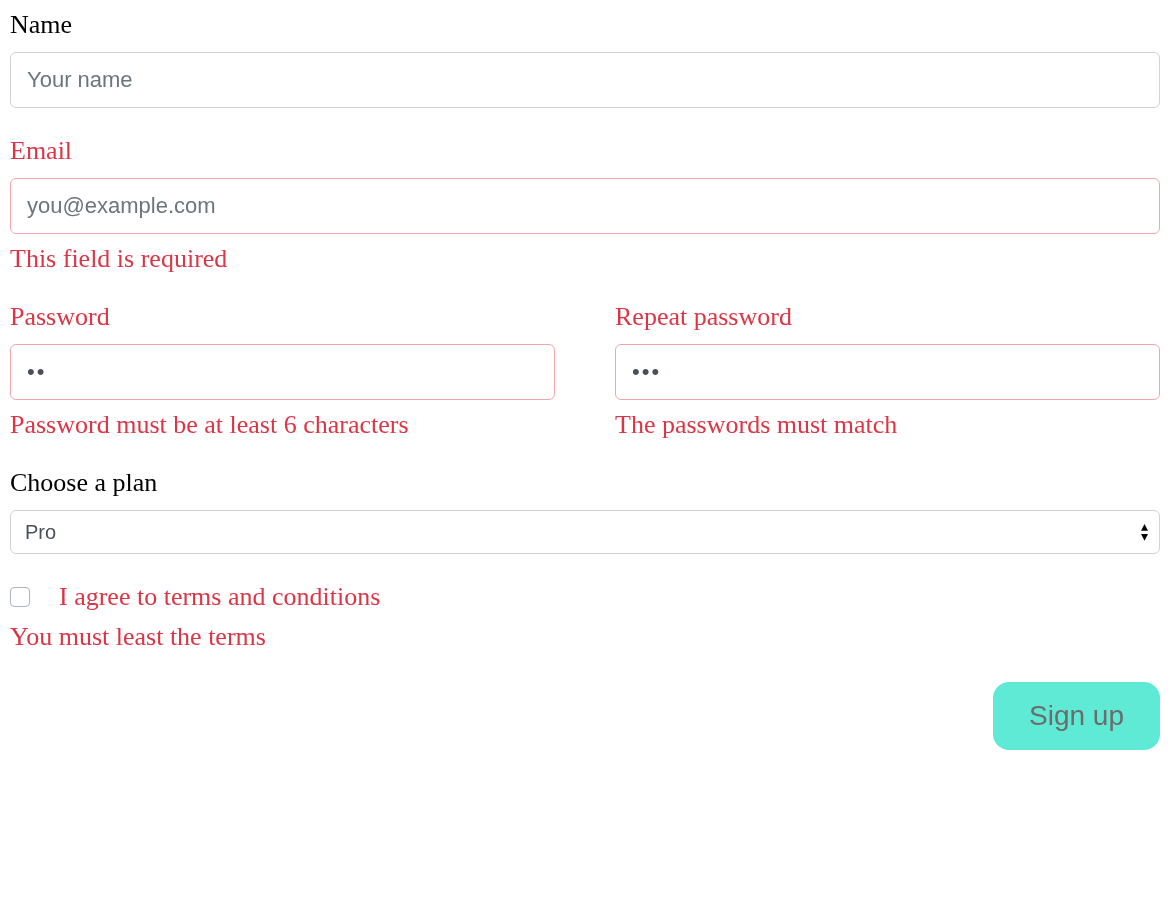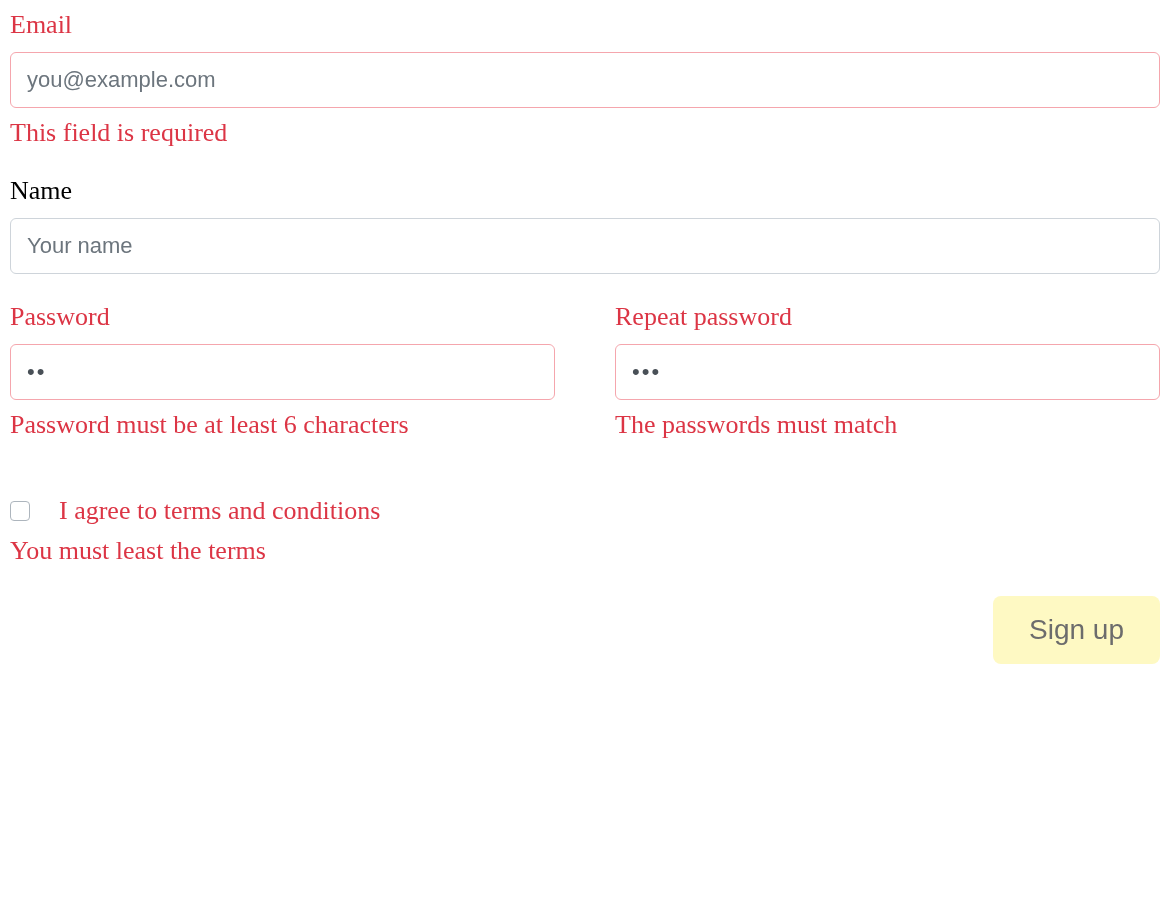--- a/index.html
+++ b/index.html
@@ -108,63 +108,70 @@
       font-size: 26px;
       color: #dc3545;
       cursor: pointer;
     }
     .button-row {
       display: flex;
       justify-content: flex-end;
       margin-top: 30px;
     }
     .btn-signup {
-      background: #fef9c3;
+      background: #5eead4;
       border: none;
       padding: 18px 36px;
       font-size: 28px;
       font-family: Arial, sans-serif;
       color: #6c6c6c;
-      border-radius: 8px;
+      border-radius: 16px;
       cursor: pointer;
     }
     input[type="password"] {
       font-family: Arial, sans-serif;
       letter-spacing: 2px;
     }
   </style>
 </head>
 <body>
 
 <form>
   <div class="form-group">
+    <label class="form-label">Name</label>
+    <input type="text" class="form-input" placeholder="Your name" style="">
+  </div>
+
+  <div class="form-group">
     <label class="form-label error">Email</label>
     <input type="text" class="form-input error" placeholder="you@example.com" style="">
     <div class="error-message">This field is required</div>
-  </div>
-
-  <div class="form-group">
-    <label class="form-label">Name</label>
-    <input type="text" class="form-input" placeholder="Your name" style="">
   </div>
 
   <div class="row">
     <div class="col form-group">
       <label class="form-label error">Password</label>
       <input type="password" class="form-input error" value="ab" style="">
       <div class="error-message">Password must be at least 6 characters</div>
     </div>
     <div class="col form-group">
       <label class="form-label error">Repeat password</label>
       <input type="password" class="form-input error" value="abc" style="">
       <div class="error-message">The passwords must match</div>
     </div>
   </div>
 
   <div class="form-group">
+    <label class="form-label">Choose a plan</label>
+    <div class="select-wrapper">
+      <select class="form-select">
+        <option>Pro</option>
+      </select>
+      <span class="select-arrows"></span>
+    </div>
   </div>
 
   <div class="form-group">
     <div class="checkbox-group">
       <div class="checkbox"></div>
       <label class="checkbox-label">I agree to terms and conditions</label>
     </div>
     <div class="error-message">You must least the terms</div>
   </div>
 

